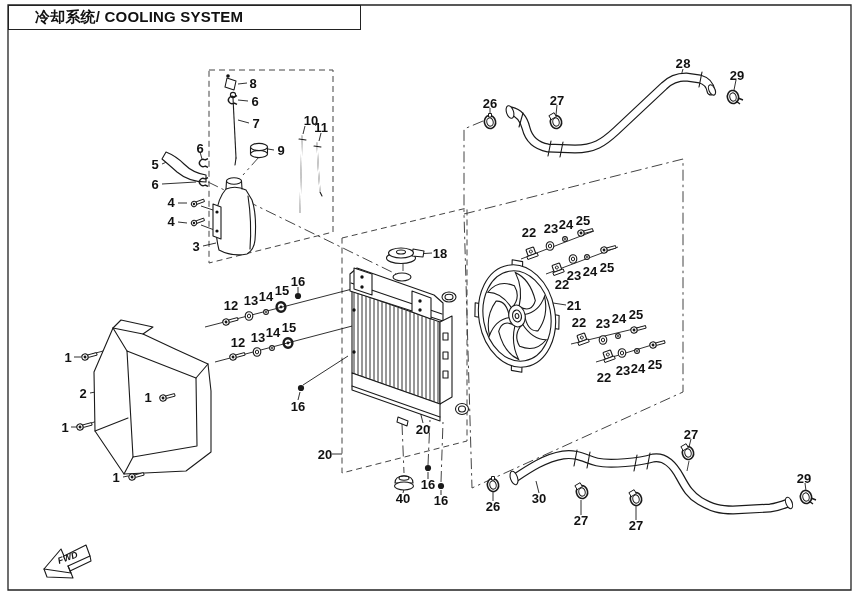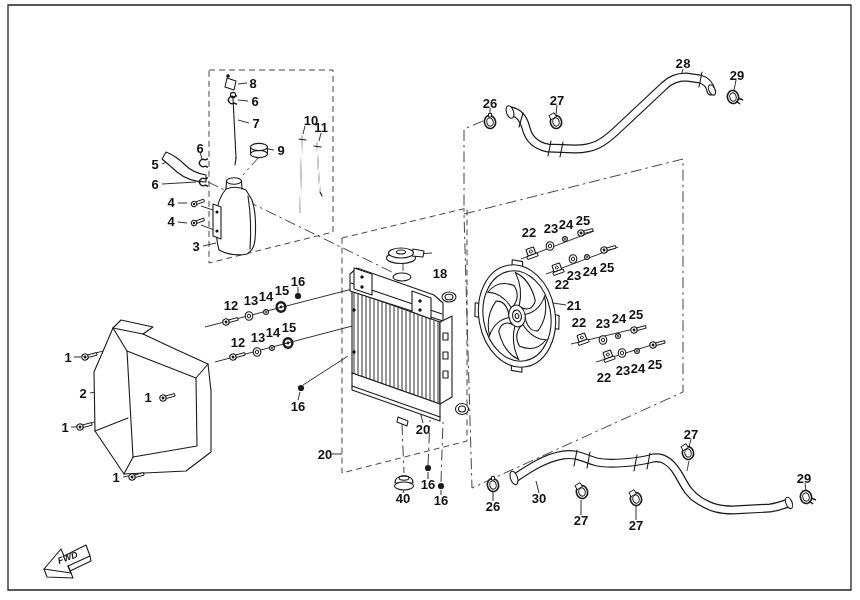--- a/index.html
+++ b/index.html
@@ -445,20 +445,23 @@
       </g>
 
   <g>
     <path class="lnw" d="M44,569 L61,549 L64,556 L86,545 L90,556 L68,566 L71,573 Z"></path>
     <path class="ln" d="M90,556 L91,561 L70,571"></path>
     <path class="ln" d="M68,566 L71,573 L73,578 L47,577 L44,569"></path>
     <text transform="translate(59,564) rotate(-20)" font-size="9" font-weight="bold" font-style="italic" fill="#111" font-family="Liberation Sans, sans-serif">FWD</text>
   </g>
 </svg>
 
+  <div class="titlebox">
+    <span>冷却系统/ COOLING SYSTEM</span>
+  </div>
 
   <div id="callouts">
       <div class="callout" style="left: 68px; top: 357px;">1</div>
       <div class="callout" style="left: 65px; top: 427px;">1</div>
       <div class="callout" style="left: 148px; top: 397px;">1</div>
       <div class="callout" style="left: 116px; top: 477px;">1</div>
       <div class="callout" style="left: 83px; top: 393px;">2</div>
       <div class="callout" style="left: 196px; top: 246px;">3</div>
       <div class="callout" style="left: 171px; top: 202px;">4</div>
       <div class="callout" style="left: 171px; top: 221px;">4</div>
@@ -477,21 +480,21 @@
       <div class="callout" style="left: 282px; top: 290px;">15</div>
       <div class="callout" style="left: 238px; top: 342px;">12</div>
       <div class="callout" style="left: 258px; top: 337px;">13</div>
       <div class="callout" style="left: 273px; top: 332px;">14</div>
       <div class="callout" style="left: 289px; top: 327px;">15</div>
       <div class="callout" style="left: 298px; top: 281px;">16</div>
       <div class="callout" style="left: 298px; top: 406px;">16</div>
       <div class="callout" style="left: 428px; top: 484px;">16</div>
       <div class="callout" style="left: 441px; top: 500px;">16</div>
       <div class="callout" style="left: 325px; top: 454px;">20</div>
-      <div class="callout" style="left: 440px; top: 253px; margin-top: 20px;">18</div>
+      <div class="callout" style="left: 440px; top: 253px;">18</div>
       <div class="callout" style="left: 423px; top: 429px;">20</div>
       <div class="callout" style="left: 403px; top: 498px;">40</div>
       <div class="callout" style="left: 574px; top: 305px;">21</div>
       <div class="callout" style="left: 529px; top: 232px;">22</div>
       <div class="callout" style="left: 551px; top: 228px;">23</div>
       <div class="callout" style="left: 566px; top: 224px;">24</div>
       <div class="callout" style="left: 583px; top: 220px;">25</div>
       <div class="callout" style="left: 562px; top: 284px;">22</div>
       <div class="callout" style="left: 574px; top: 275px;">23</div>
       <div class="callout" style="left: 590px; top: 271px;">24</div>

